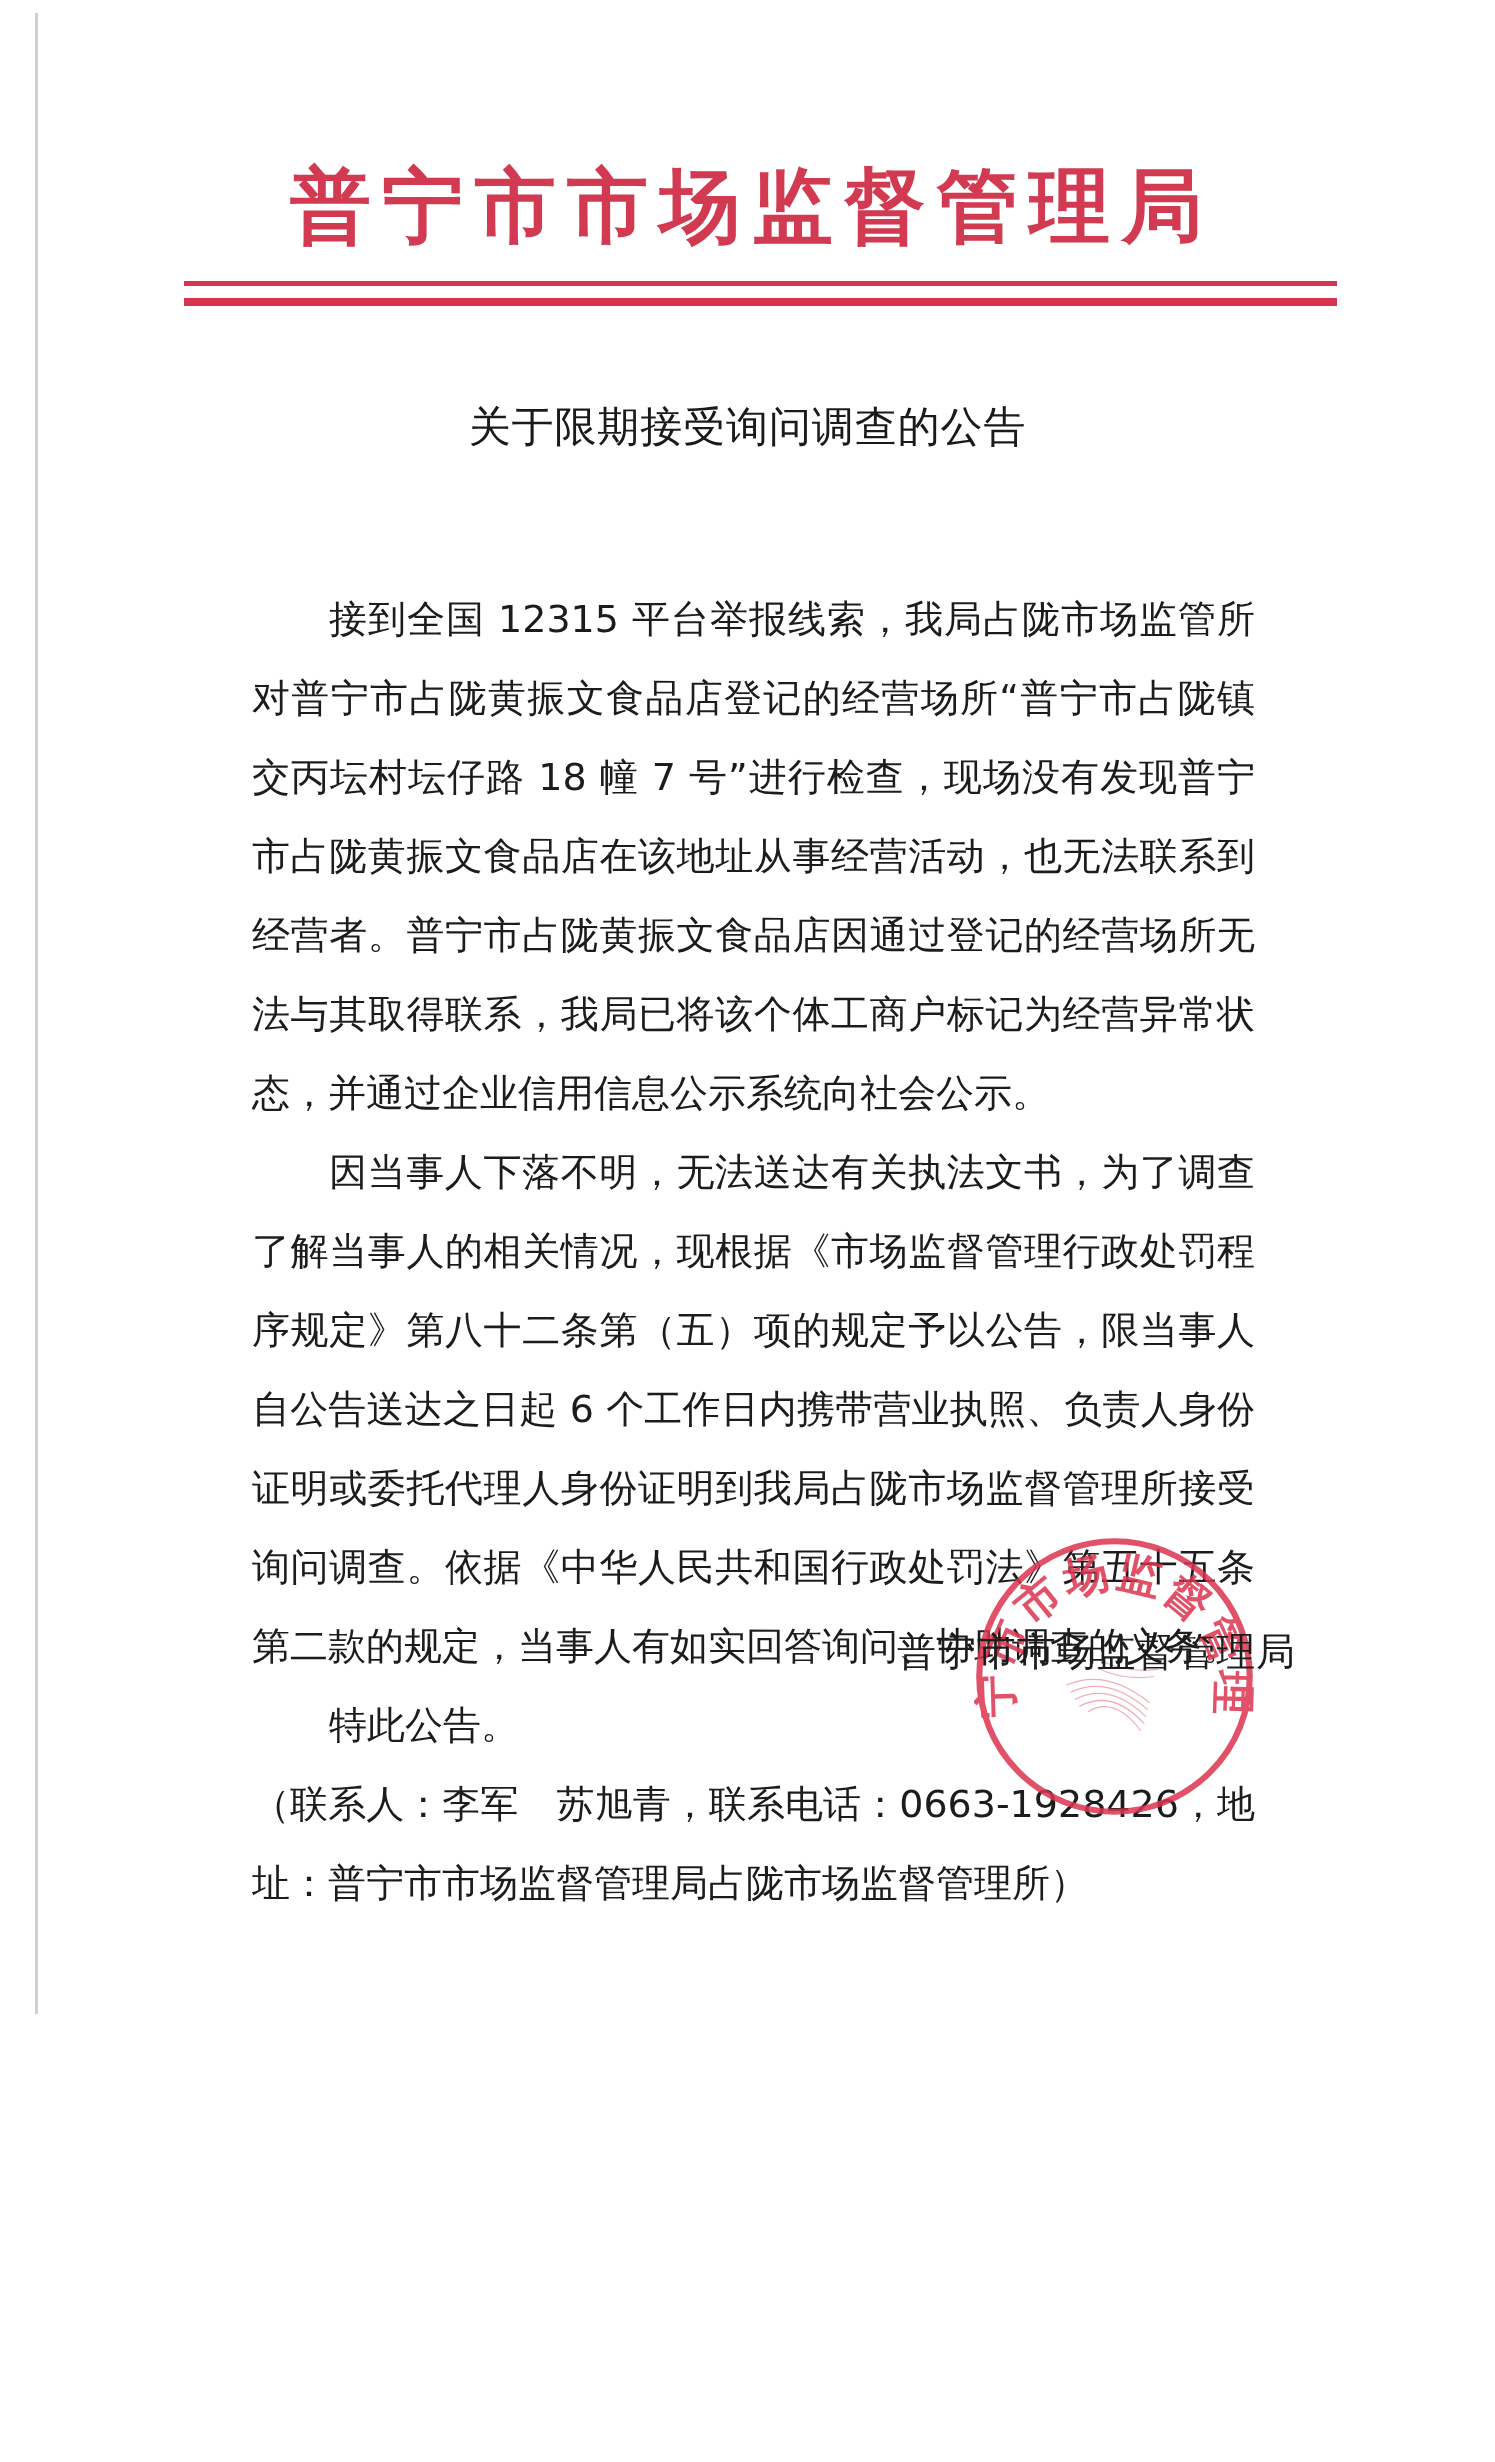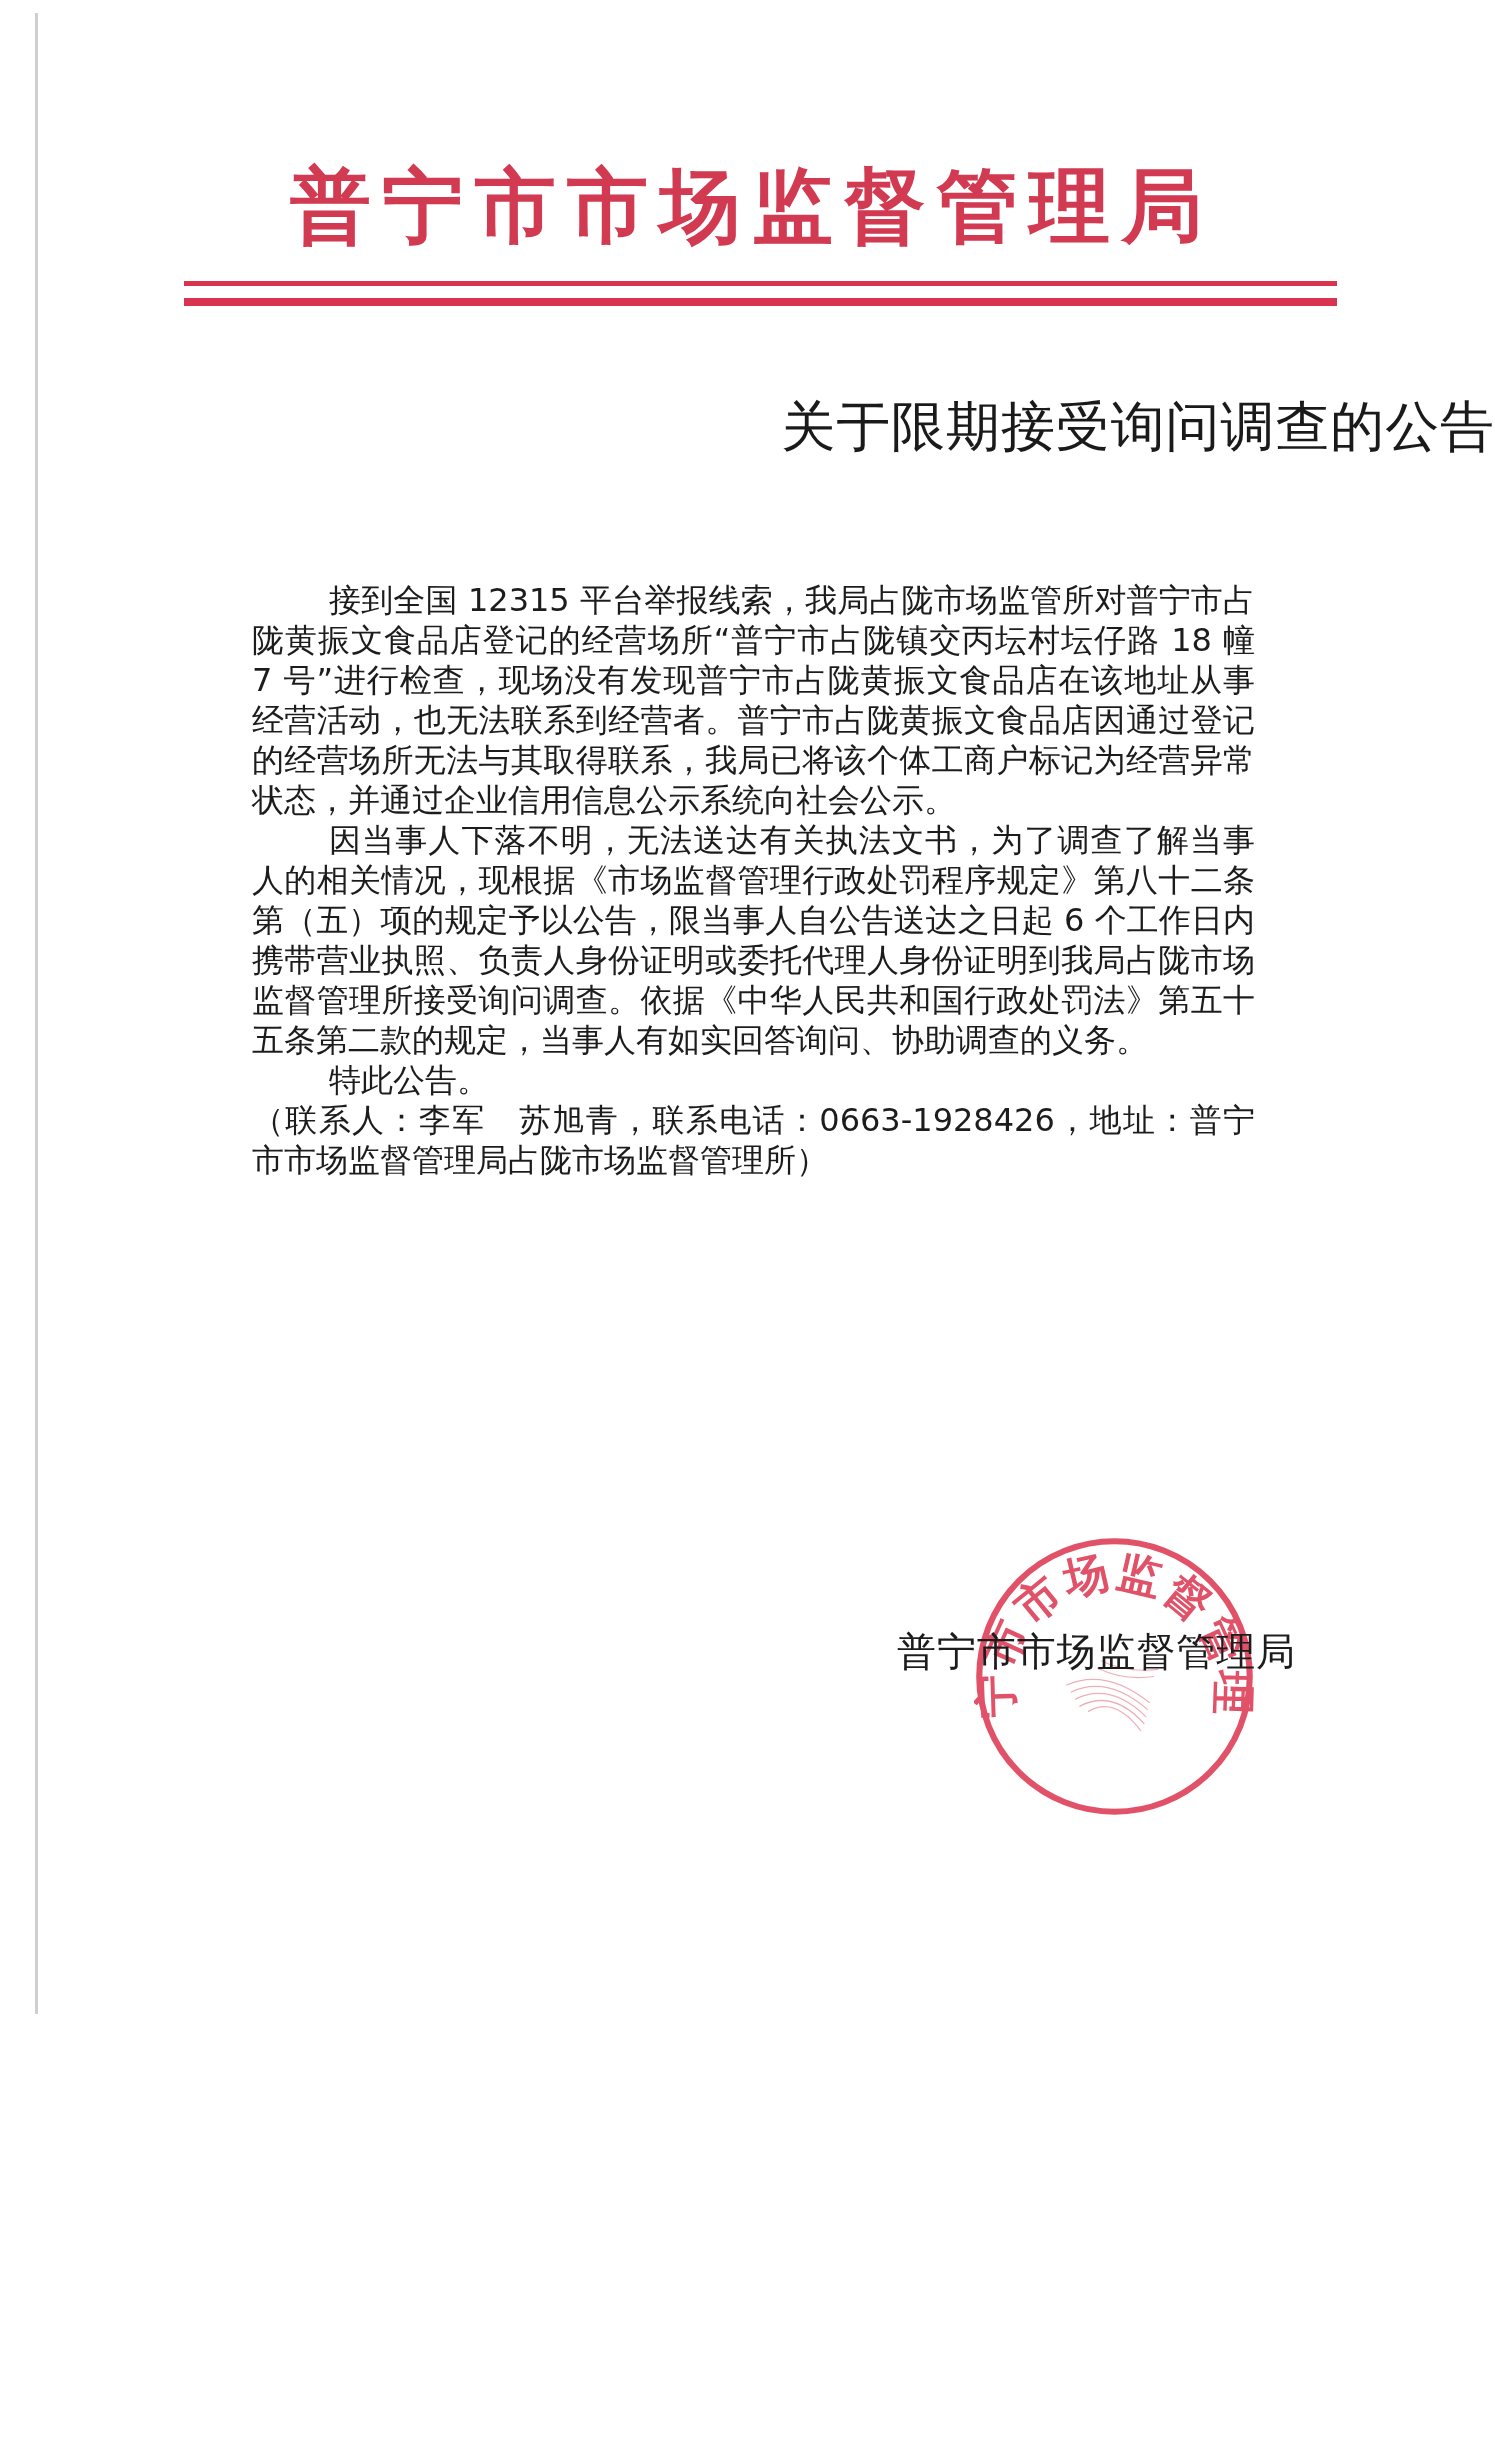--- a/index.html
+++ b/index.html
@@ -45,34 +45,34 @@
     background: #d8334f;
   }
   .rule.thin { top: 281px; height: 5.3px; }
   .rule.thick { top: 298px; height: 8px; }
 
   .doc-title {
     position: absolute;
     left: 0;
     top: 400px;
     width: 1495px;
-    text-align: right;
-    font-size: 54px;
+    text-align: center;
+    font-size: 42px;
     line-height: 53px;
     letter-spacing: 0.9px;
     color: #1a1a1a;
     font-family: "DejaVu Sans", "Liberation Sans", sans-serif;
   }
   .body {
     position: absolute;
     left: 252px;
     top: 580px;
     width: 1003px;
-    font-size: 32px;
-    line-height: 40px;
+    font-size: 38px;
+    line-height: 79px;
     font-family: "DejaVu Sans", "Liberation Sans", sans-serif;
     color: #1c1c1c;
   }
   .para {
     margin: 0;
     text-indent: 77px;
     text-align: justify;
     text-align-last: left;
   }
   .contact {

